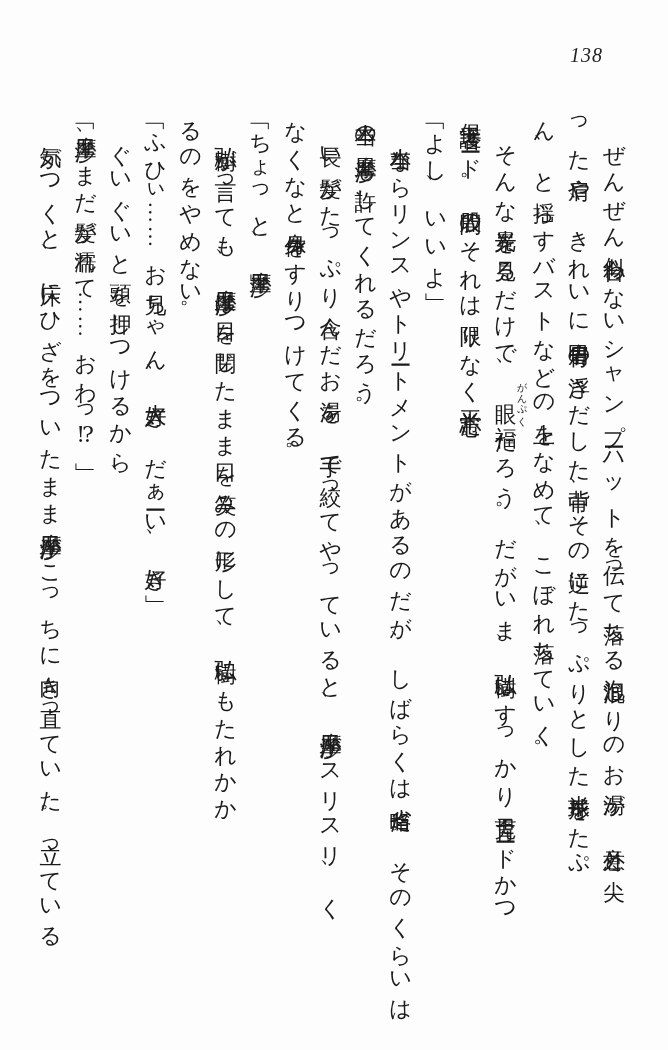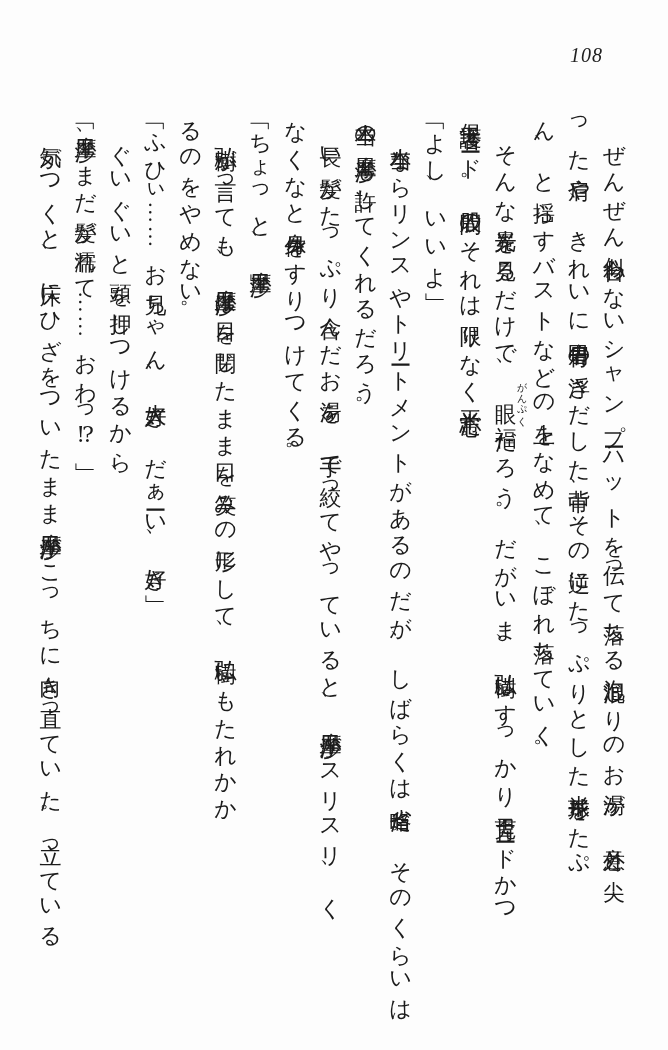--- a/index.html
+++ b/index.html
@@ -50,21 +50,21 @@
     font-size: 10px;
     letter-spacing: 0;
     color: #1b1b1b;
   }
 </style>
 </head>
 <body>
 
 <div class="page">
 
-  <div class="page-number">108</div>
+  <div class="page-number">138</div>
 
   <div class="text-area">
     <p class="col indent">ぜんぜん似合わないシャンプーハットを伝って落ちる泡混じりのお湯が、意外と尖</p>
     <p class="col">った肩や、きれいに肩甲骨の浮きだした背中、その逆にたっぷりとした半球形をたぷ</p>
     <p class="col">ん、と揺らすバストなどの上をなめて、こぼれ落ちていく。</p>
     <p class="col indent"><span>そんな光景を見るだけで、</span><ruby><rb>眼福</rb><rt>がんぷく</rt></ruby><span>だろう。だがいま、弘樹はすっかり育児モードかつ</span></p>
     <p class="col">保護者モード。股間のそれは限りなく平常心だ。</p>
     <p class="col dialogue">「よし、いいよ」</p>
     <p class="col indent">本当ならリンスやトリートメントがあるのだが、しばらくは省略だ。そのくらいは</p>
     <p class="col">本当の摩里沙も許してくれるだろう。</p>

